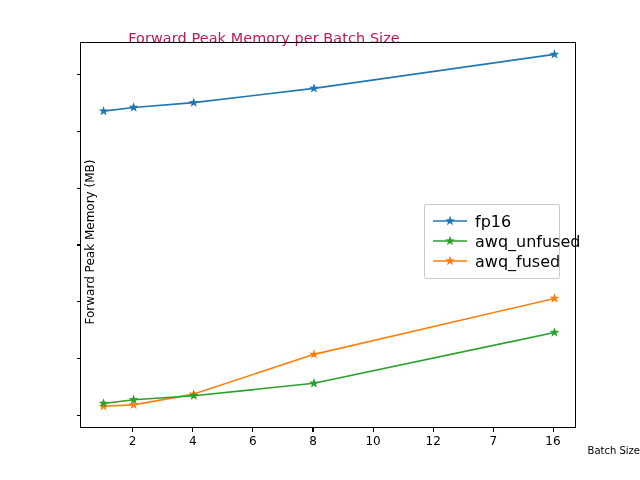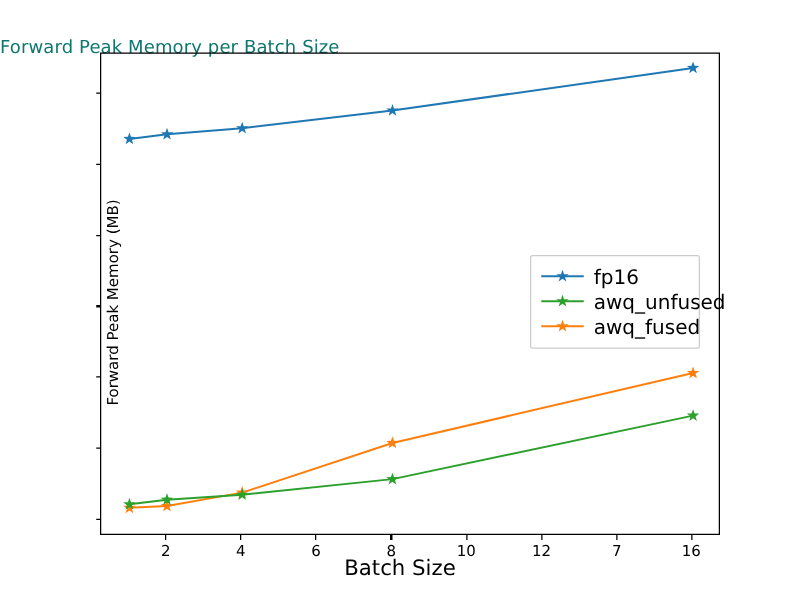--- a/index.html
+++ b/index.html
@@ -17,23 +17,23 @@
     position: relative;
     width: 640px;
     height: 480px;
     background: #ffffff;
   }
   #chart-title {
     position: absolute;
     left: 0;
     top: 30px;
     width: 528px;
-    text-align: left;
+    text-align: center;
     font-size: 14.4px;
-    color: #0f766e;
+    color: #be185d;
     letter-spacing: 0.1px;
   }
   
   #plot-area {
     position: absolute;
     left: 80px;
     top: 42px;
     width: 496px;
     height: 386px;
     border: 1.1px solid #000000;
@@ -58,22 +58,22 @@
     color: #000000;
     transform: rotate(-90deg);
     transform-origin: center center;
     white-space: nowrap;
   }
   #xlabel {
     position: absolute;
     left: 0;
     top: 445px;
     width: 640px;
-    text-align: center;
-    font-size: 17px;
+    text-align: right;
+    font-size: 10px;
     color: #000000;
   }
   .xtick-label {
     position: absolute;
     top: 434px;
     font-size: 12px;
     color: #000000;
     white-space: nowrap;
     transform: translateX(-50%);
   }

